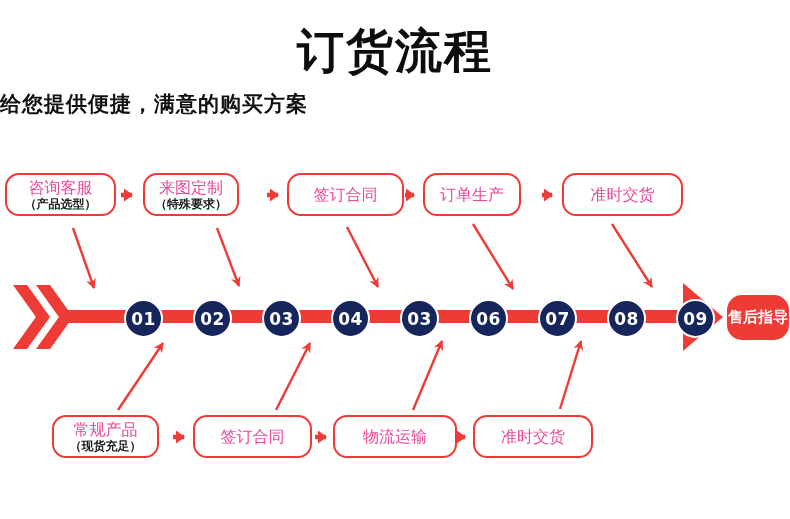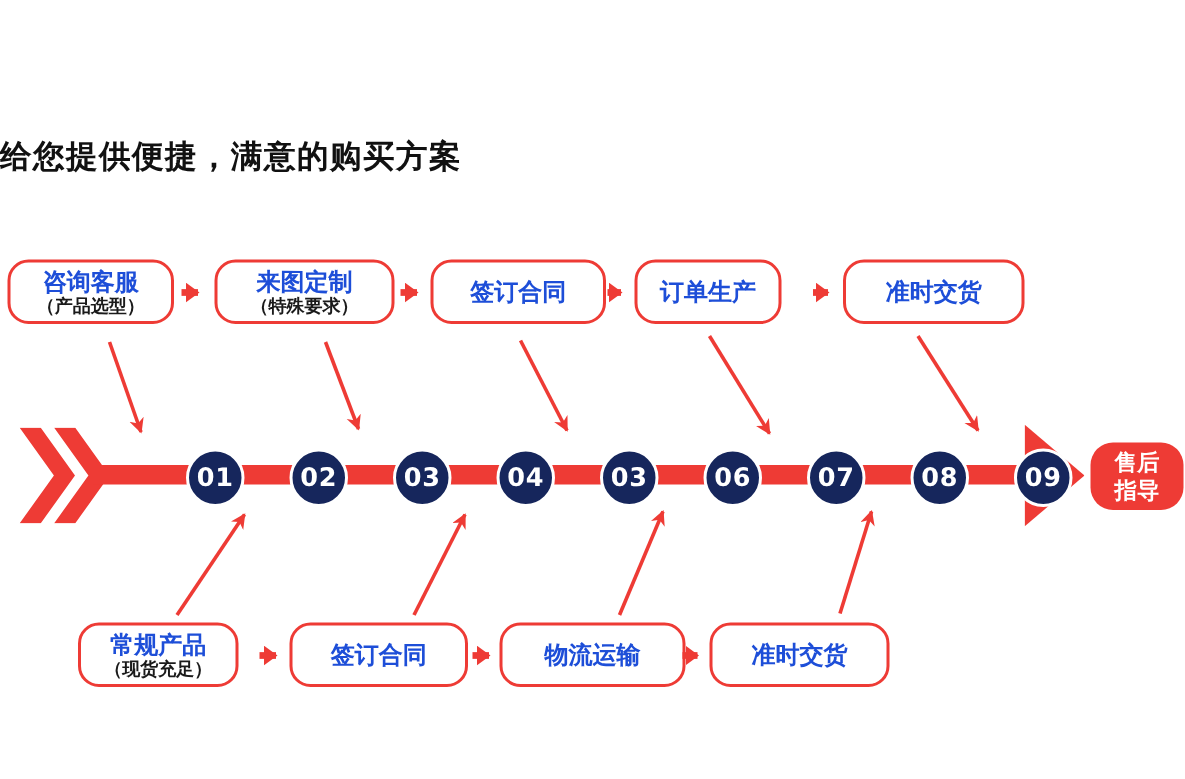--- a/index.html
+++ b/index.html
@@ -15,21 +15,21 @@
     position:absolute;left:0;top:90px;width:790px;
     text-align:left;font-size:21px;font-weight:600;color:#111111;letter-spacing:1px;
   }
   .pbox{
     position:absolute;height:43px;border:2.5px solid #ee3b35;border-radius:14px;
     background:#ffffff;display:flex;flex-direction:column;align-items:center;justify-content:center;
     box-sizing:border-box;white-space:nowrap;
   }
   .pbox.toprow{top:173px;}
   .pbox.bottomrow{top:415px;}
-  .box-label{font-size:16px;font-weight:700;color:#1d4ed8;line-height:18px;}
+  .box-label{font-size:16px;font-weight:400;color:#ec4899;line-height:18px;}
   .box-sub{font-size:12px;font-weight:600;color:#1a1a1a;line-height:14px;}
   .box-sub:empty{display:none;}
   .tl-chevron{
     position:absolute;top:285px;width:37px;height:64px;background:#ee3b35;
     -webkit-clip-path:polygon(0 0,38% 0,100% 50%,38% 100%,0 100%,62% 50%);
     clip-path:polygon(0 0,38% 0,100% 50%,38% 100%,0 100%,62% 50%);
   }
   .tl-bar{
     position:absolute;left:62px;top:310px;width:626px;height:13px;background:#ee3b35;
   }
@@ -39,37 +39,38 @@
     clip-path:polygon(0 0,100% 50%,0 100%);
   }
   .step-circle{
     position:absolute;top:299px;width:39px;height:39px;border-radius:50%;
     background:#16265c;border:2px solid #ffffff;box-sizing:border-box;
     display:flex;align-items:center;justify-content:center;margin-left:38px;
   }
   .step-num{color:#ffffff;font-size:17px;font-weight:700;letter-spacing:0.5px;}
   .end-pill{
     position:absolute;left:727px;top:295px;width:62px;height:45px;border-radius:15px;
-    background:#ee3b35;display:flex;flex-direction:column;align-items:center;justify-content:center;
+    background:#ee3b35;display:flex;flex-direction:row;align-items:center;justify-content:center;
   }
   .end-pill span{color:#ffffff;font-size:15px;font-weight:700;line-height:19px;display:block;}
   .arrow-layer{position:absolute;left:0;top:0;width:790px;height:519px;pointer-events:none;}
 </style>
 </head>
 <body>
 
 <div class="canvas">
 
+  <h1 class="title">订货流程</h1>
   <div class="subtitle">给您提供便捷，满意的购买方案</div>
 
   <div class="pbox toprow" style="left:5px;width:111px;">
     <span class="box-label">咨询客服</span>
     <span class="box-sub">（产品选型）</span>
   </div>
-  <div class="pbox toprow" style="left:143px;width:120px;">
+  <div class="pbox toprow" style="left:143px;width:96px;">
     <span class="box-label">来图定制</span>
     <span class="box-sub">（特殊要求）</span>
   </div>
   <div class="pbox toprow" style="left:287px;width:117px;">
     <span class="box-label">签订合同</span>
 
   </div>
   <div class="pbox toprow" style="left:423px;width:98px;">
     <span class="box-label">订单生产</span>
 

